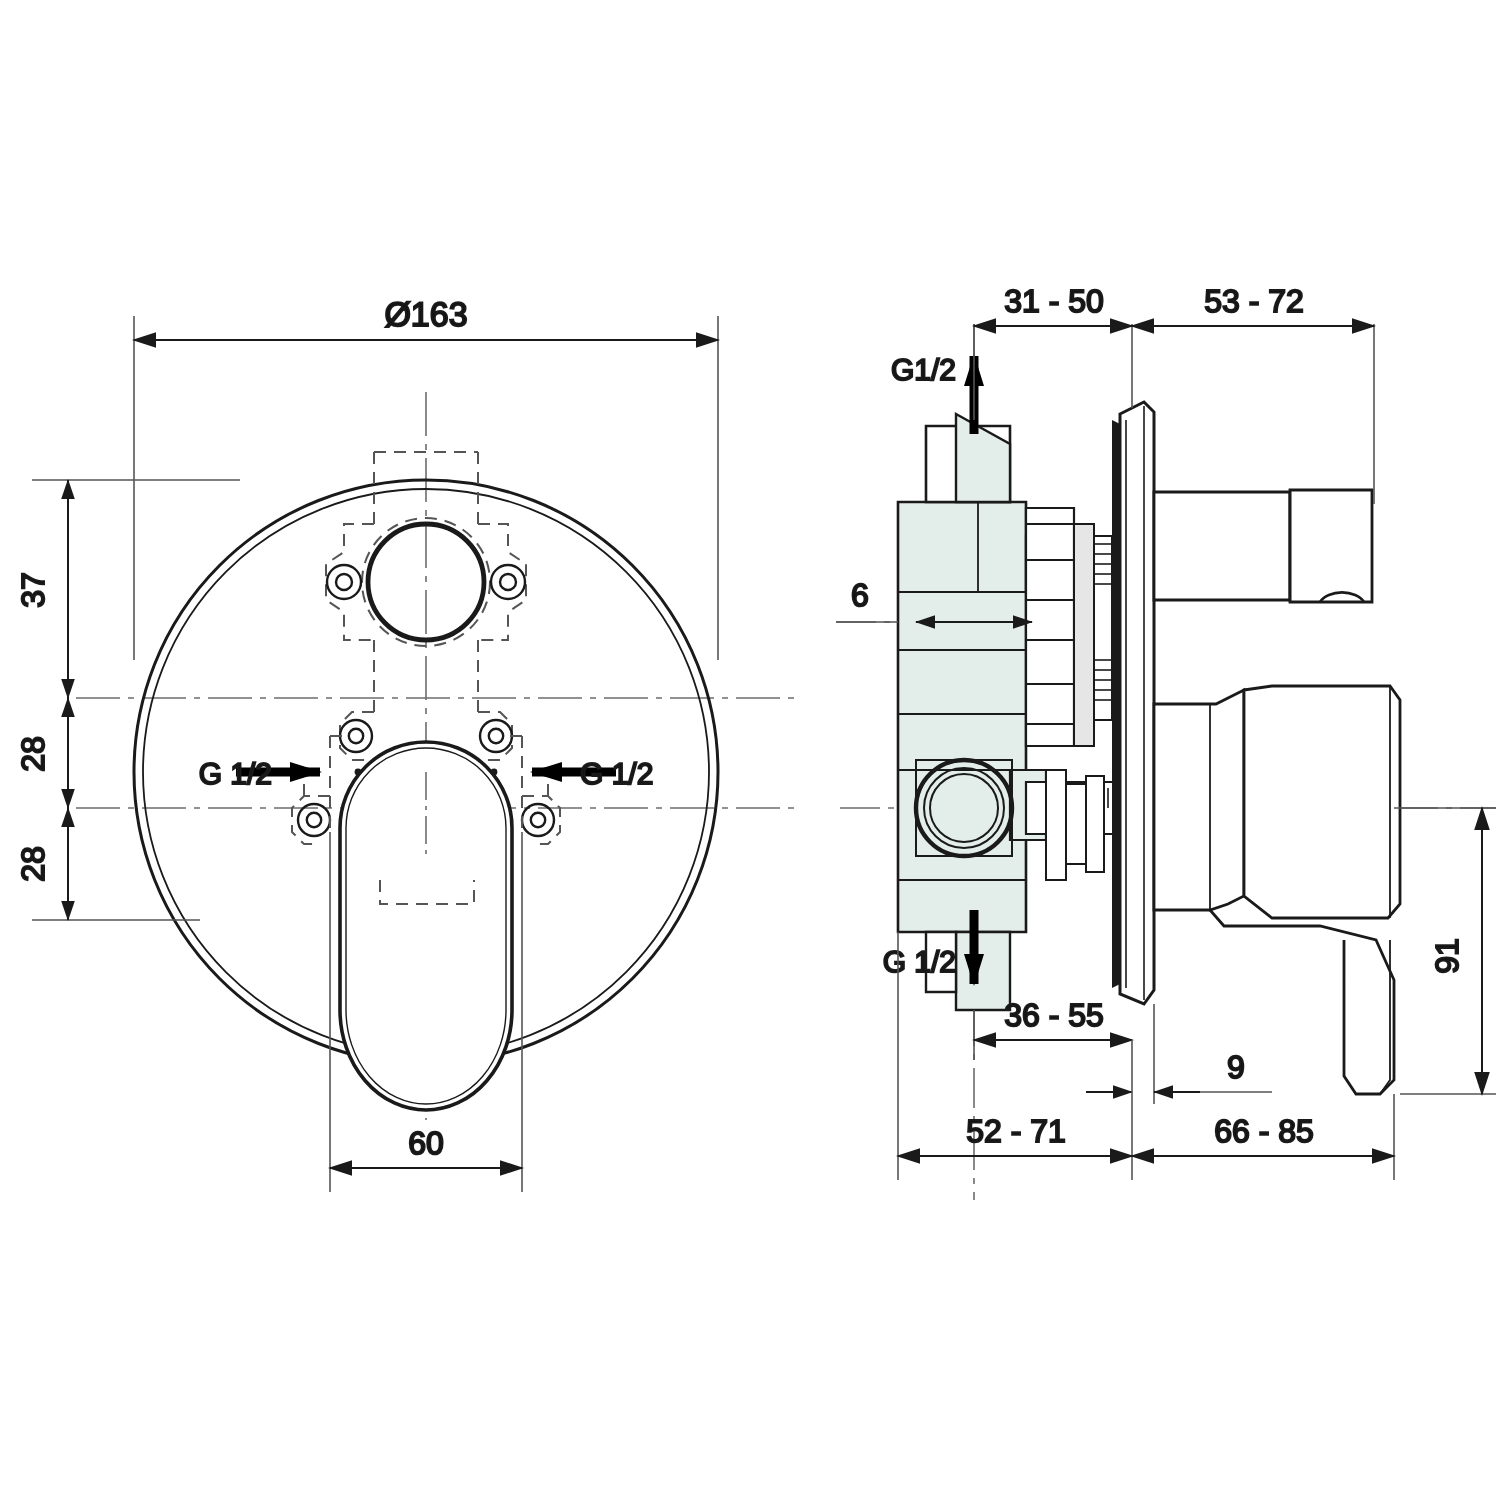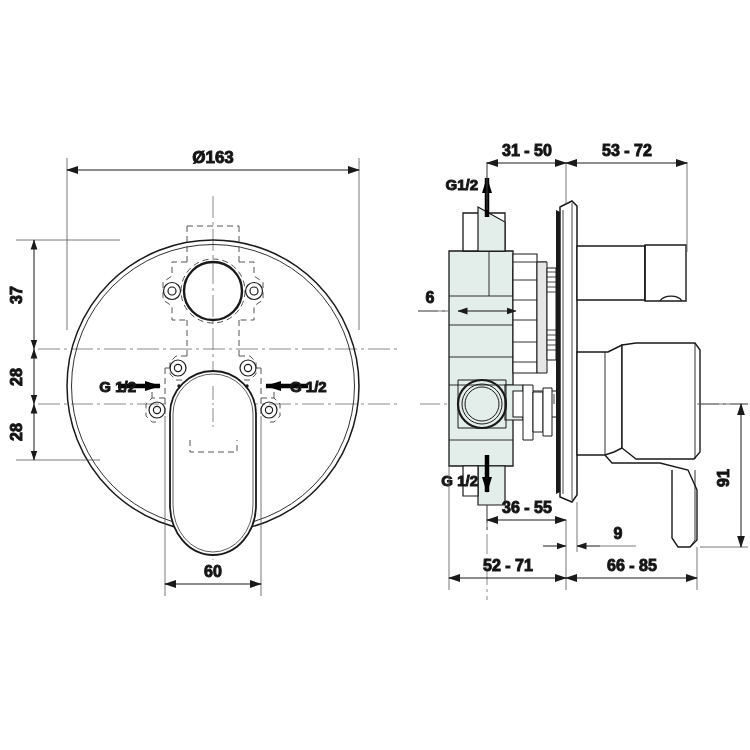--- a/index.html
+++ b/index.html
@@ -1,18 +1,18 @@
 <!DOCTYPE html>
 <html><head>
 <meta charset="utf-8">
 <style>
   html,body{margin:0;padding:0;background:#ffffff;}
   body{width:750px;height:750px;overflow:hidden;
        font-family:"Liberation Sans","DejaVu Sans",sans-serif;}
-  #stage{position:relative;width:750px;height:540px;background:#fff;font-weight:bold;}
+  #stage{position:relative;width:750px;height:540px;background:#fff;}
   svg{display:block;}
   text{font-family:"Liberation Sans","DejaVu Sans",sans-serif;fill:#111;}
 </style>
 </head>
 <body>
 
 <div id="stage">
 <svg width="750" height="750" viewBox="0 0 750 750">
 
   <defs>

